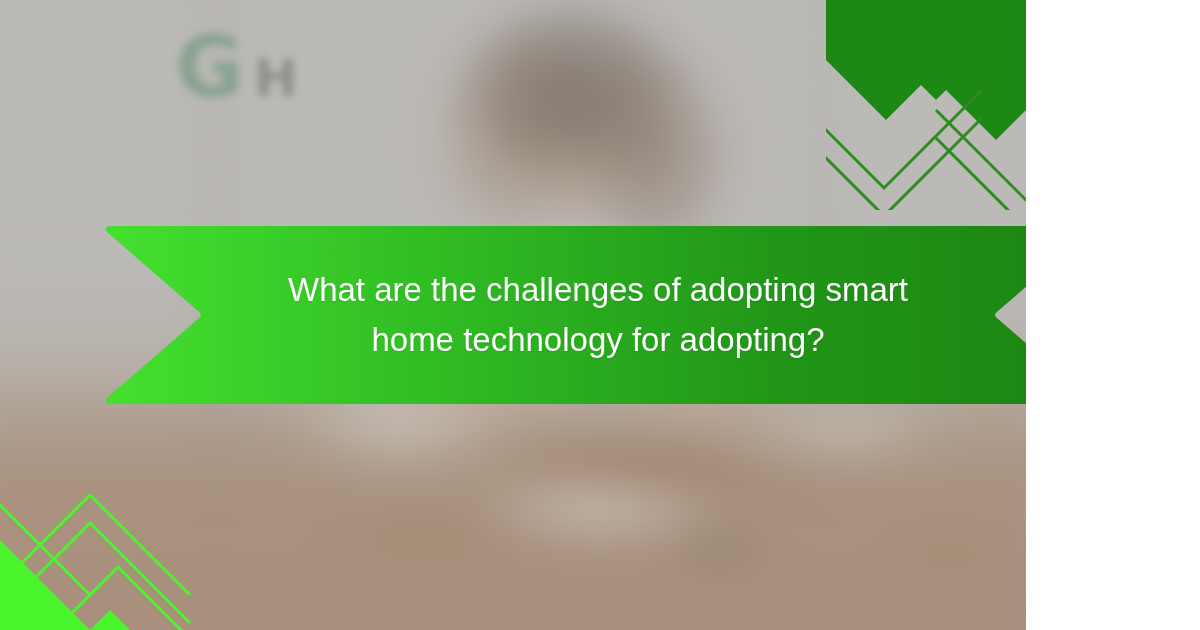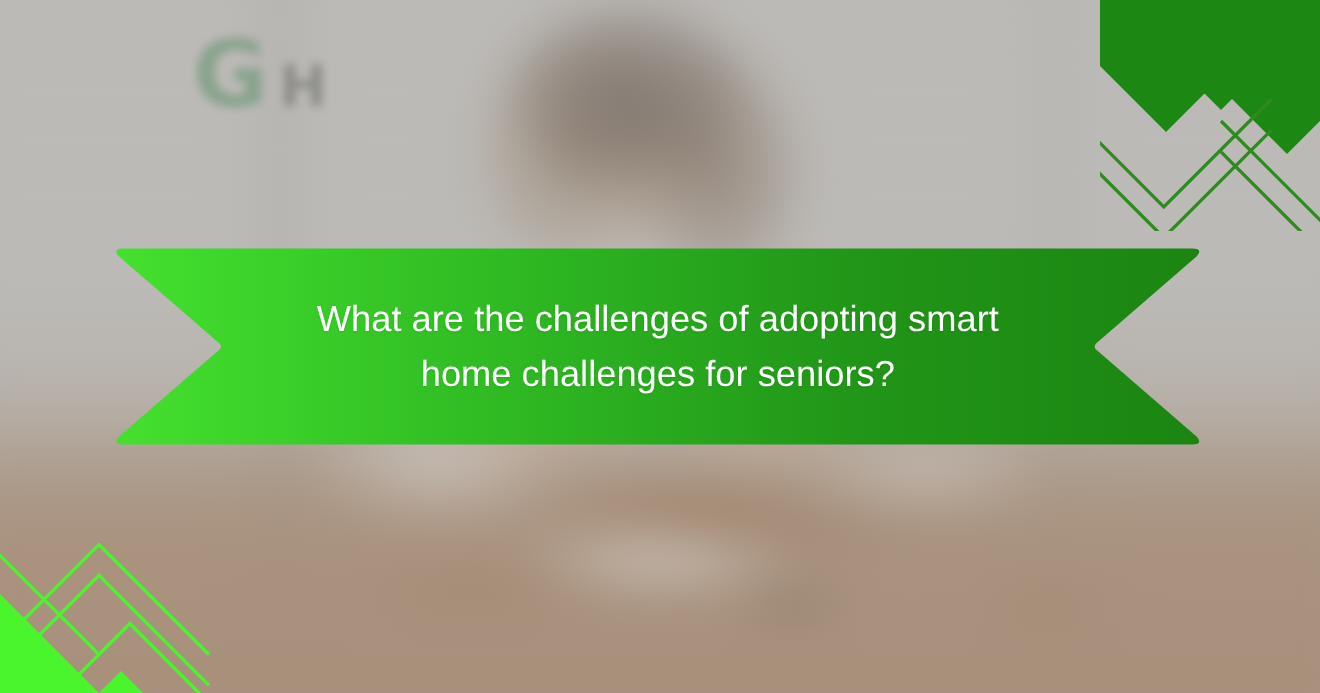--- a/index.html
+++ b/index.html
@@ -4,21 +4,21 @@
 <style>
   html, body {
     margin: 0;
     padding: 0;
     background: #ffffff;
   }
   * { box-sizing: border-box; }
 
   .canvas {
     position: relative;
-    width: 1200px;
+    width: 1026px;
     height: 630px;
     overflow: hidden;
     font-family: "Liberation Sans", sans-serif;
     background: #b3afac;
   }
 
   
   .photo-bg {
     position: absolute;
     inset: -40px;
@@ -179,17 +179,17 @@
                L 990,172
                Q 996,179 986,179
                L 14,179
                Q 4,179 10,172
                L 100,94
                Q 106,90 100,86
                Z"></path>
     </svg>
     <div class="banner-text">
       <div class="line">What are the challenges of adopting smart</div>
-      <div class="line">home challenges for seniors?</div>
+      <div class="line">home technology for adopting?</div>
     </div>
   </div>
 
 </div>
 
 </body></html>

